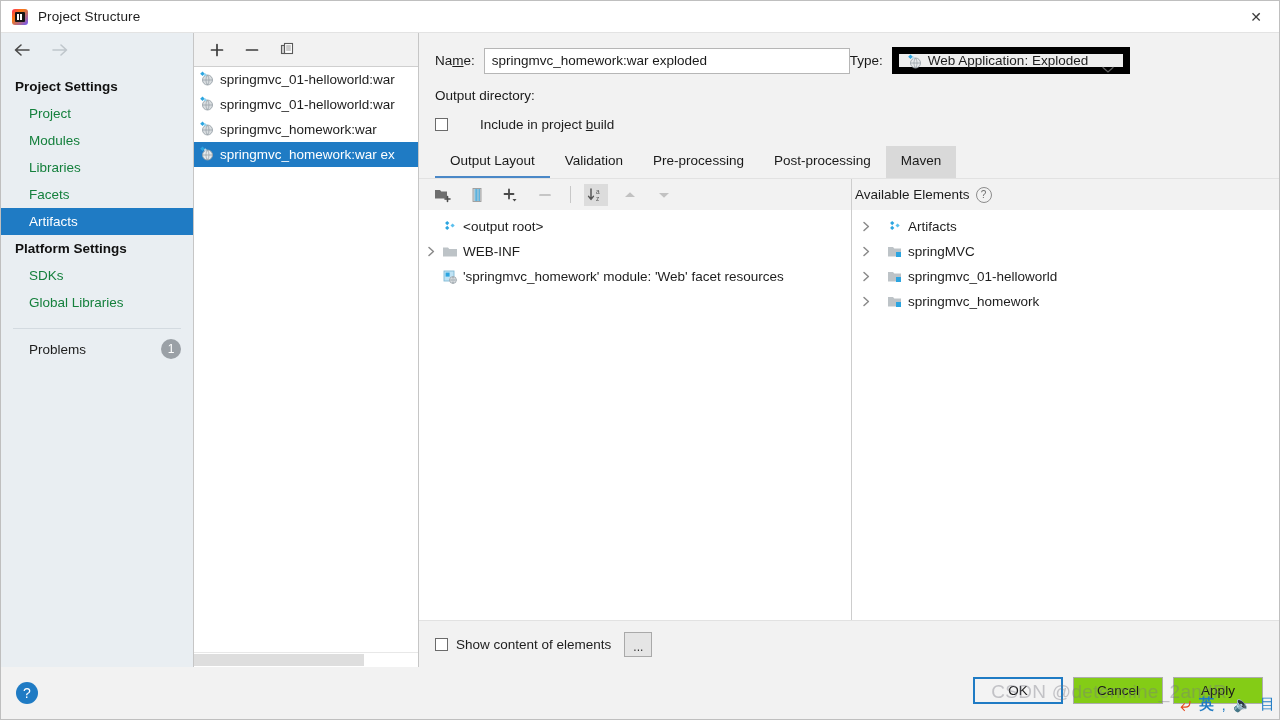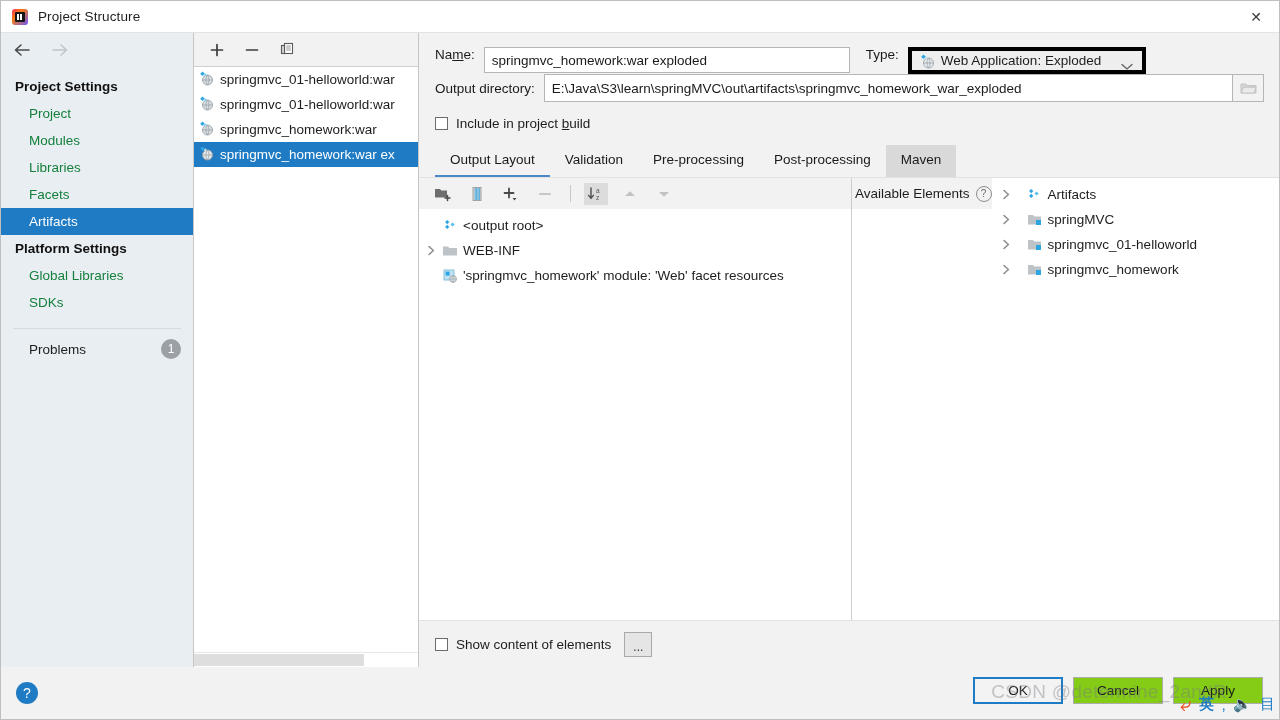--- a/index.html
+++ b/index.html
@@ -112,45 +112,45 @@
   .art-scrollbar-thumb {
     position:absolute; left:0; top:1px; width: 170px; height: 12px; background:#dedede;
   }
 
   
   .main {
     flex: 1 1 auto; background:#f2f2f2; display:flex; flex-direction:column; min-width:0;
     position: relative;
   }
   .form-area { padding: 14px 15px 0 16px; }
-  .row1 { display:flex; }
+  .row1 { display:flex; align-items:center; }
   .lbl { font-size:13.5px; color:#1a1a1a; }
   .lbl u { text-decoration: underline; }
   .txtfield {
     border:1px solid #b6b6b6; background:#fff; height:26px; box-sizing:border-box;
     display:flex; align-items:center; padding: 0 7px; font-size:13.5px; color:#1a1a1a;
     white-space:nowrap; overflow:hidden;
   }
   .name-field { width: 366px; margin-left: 9px; }
-  .type-label { margin-left: 16px; }
+  .type-label { }
   .combo {
     margin-left: 9px; width: 238px; height:27px; box-sizing:border-box;
-    border:4px solid #000000; background:#eeeeee;
+    border:7px solid #000000; background:#eeeeee;
     display:flex; align-items:center; padding-left:7px; font-size:13.5px;
     position: relative;
   }
   .combo .chev { position:absolute; right:9px; top:8px;}
-  .row2 { display:flex; align-items:center; }
+  .row2 { display:flex; align-items:center; margin-top: 14px;}
   .out-field { flex:1 1 auto; margin-left:9px; height:28px; position:relative; padding-right:34px;}
   .browse-btn {
     position:absolute; right:-1px; top:-1px; width:32px; height:28px;
     background:#f2f2f2; border:1px solid #b6b6b6; box-sizing:border-box;
     display:flex; align-items:center; justify-content:center;
   }
-  .chkrow { display:flex; align-items:center; margin-top: 14px; }
+  .chkrow { display:flex; align-items:center; margin-top: 14px; gap: 24px; }
   .chkbox {
     width:13px; height:13px; border:1px solid #6b6b6b; background:#fff; box-sizing:border-box;
     margin-right:8px;
   }
   .chklabel{ font-size:13.5px; }
 
   
   .tabs { display:flex; margin-top: 14px; padding-left: 16px; align-items:flex-end; }
   .tab {
     padding: 7px 15px 8px 15px; font-size:13.5px; color:#1a1a1a;
@@ -170,21 +170,21 @@
     padding-left: 12px; gap: 10px;
   }
   .lt-btn { width:24px; height:22px; display:flex; align-items:center; justify-content:center;}
   .lt-btn.active { background:#dcdcdc; }
   .lt-div { width:1px; height:17px; background:#c8c8c8; margin: 0 3px; }
   .tree { flex:1 1 auto; background:#fff; padding-top:4px; }
   .tnode { height: 25px; display:flex; align-items:center; font-size:13.5px; white-space:nowrap;}
   .twist { width:17px; display:flex; align-items:center; justify-content:center; }
   .tico { width:20px; display:flex; align-items:center; justify-content:center; margin-right:3px;}
 
-  .pane-right { flex:1 1 auto; display:flex; flex-direction:row; min-width:0; background:#fff;text-align:right;}
+  .pane-right { flex:1 1 auto; display:flex; flex-direction:column; min-width:0; background:#fff;text-align:right;}
   .avail-head {
     height:31px; background:#f2f2f2; display:flex; align-items:center;
     padding-left: 3px; font-size:13.5px; gap:6px;
   }
   .help-circle {
     width:14px; height:14px; border-radius:50%; border:1px solid #8d8d8d;
     color:#6d6d6d; font-size:10px; display:flex; align-items:center; justify-content:center;
   }
 
   
@@ -261,22 +261,22 @@
 
       <div class="sidebar-scroll">
         <div class="sb-group">Project Settings</div>
         <div class="sb-item">Project</div>
         <div class="sb-item">Modules</div>
         <div class="sb-item">Libraries</div>
         <div class="sb-item">Facets</div>
         <div class="sb-item selected">Artifacts</div>
 
         <div class="sb-group">Platform Settings</div>
+        <div class="sb-item">SDKs</div>
         <div class="sb-item">Global Libraries</div>
-        <div class="sb-item">SDKs</div>
 
         <div class="sb-sep"></div>
 
         <div class="sb-problem">
           <span class="label">Problems</span>
           <span class="badge">1</span>
         </div>
       </div>
     </div>
 
@@ -373,29 +373,20 @@
             <span class="chev">
               <svg width="12" height="8" viewBox="0 0 12 8">
                   <path d="M1 1.5 L6 6 L11 1.5" stroke="#5e5e5e" stroke-width="1.3" fill="none" stroke-linecap="round"></path>
                 </svg>
             </span>
           </div>
         </div>
 
         <div class="row2">
           <span class="lbl">Output directory:</span>
-          <div class="txtfield out-field">
-            <span>E:\Java\S3\learn\springMVC\out\artifacts\springmvc_homework_war_exploded</span>
-            <div class="browse-btn">
-              <svg width="17" height="14" viewBox="0 0 17 14">
-                <path d="M1 3 h5 l1.4 1.6 H16 v7.4 H1z" fill="#d6d6d6" stroke="#c0c0c0" stroke-width="0.9"></path>
-                <path d="M3.4 6.2 H16 l-2 5.8 H1.2z" fill="#eaeaea" stroke="#c0c0c0" stroke-width="0.9"></path>
-              </svg>
-            </div>
-          </div>
         </div>
 
         <div class="chkrow">
           <div class="chkbox"></div>
           <span class="chklabel">Include in project <u>b</u>uild</span>
         </div>
       </div>
 
       <div class="tabs">
         <div class="tab active">Output Layout</div>

